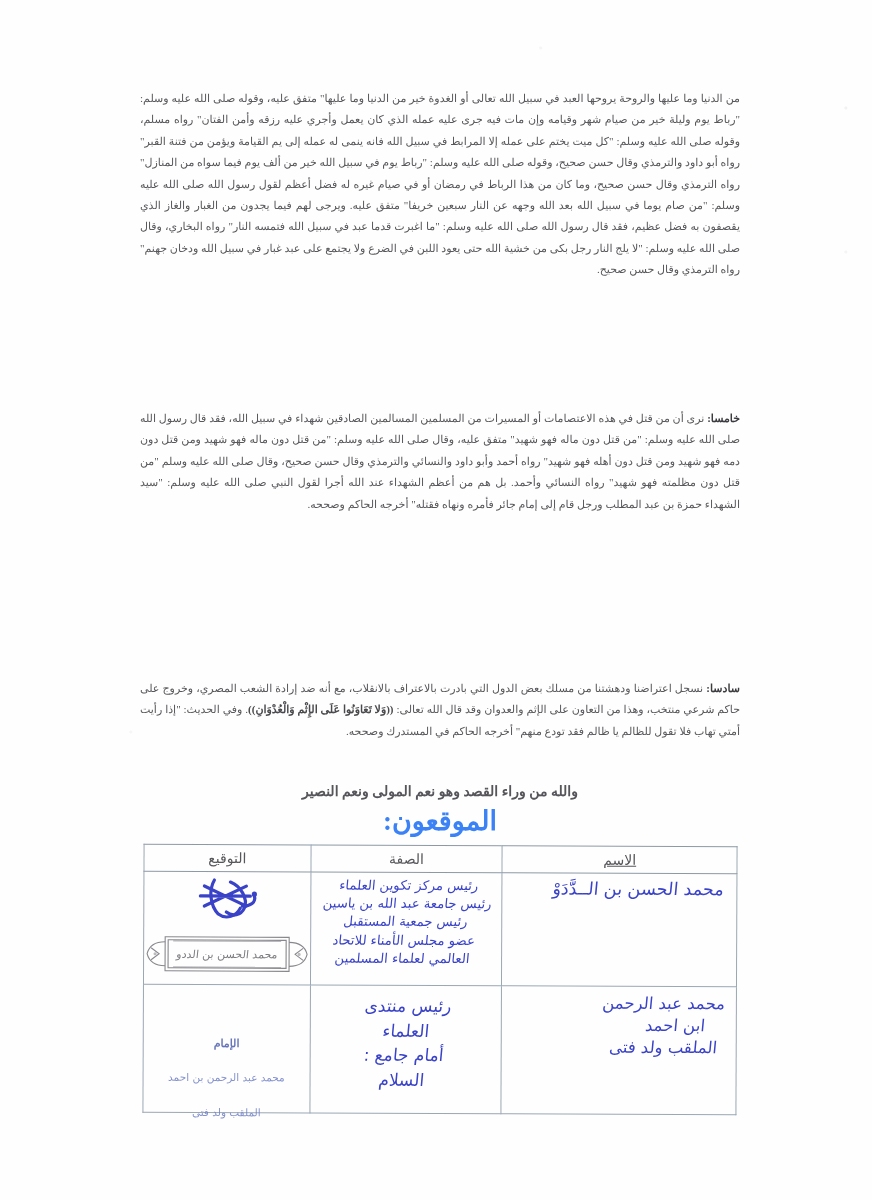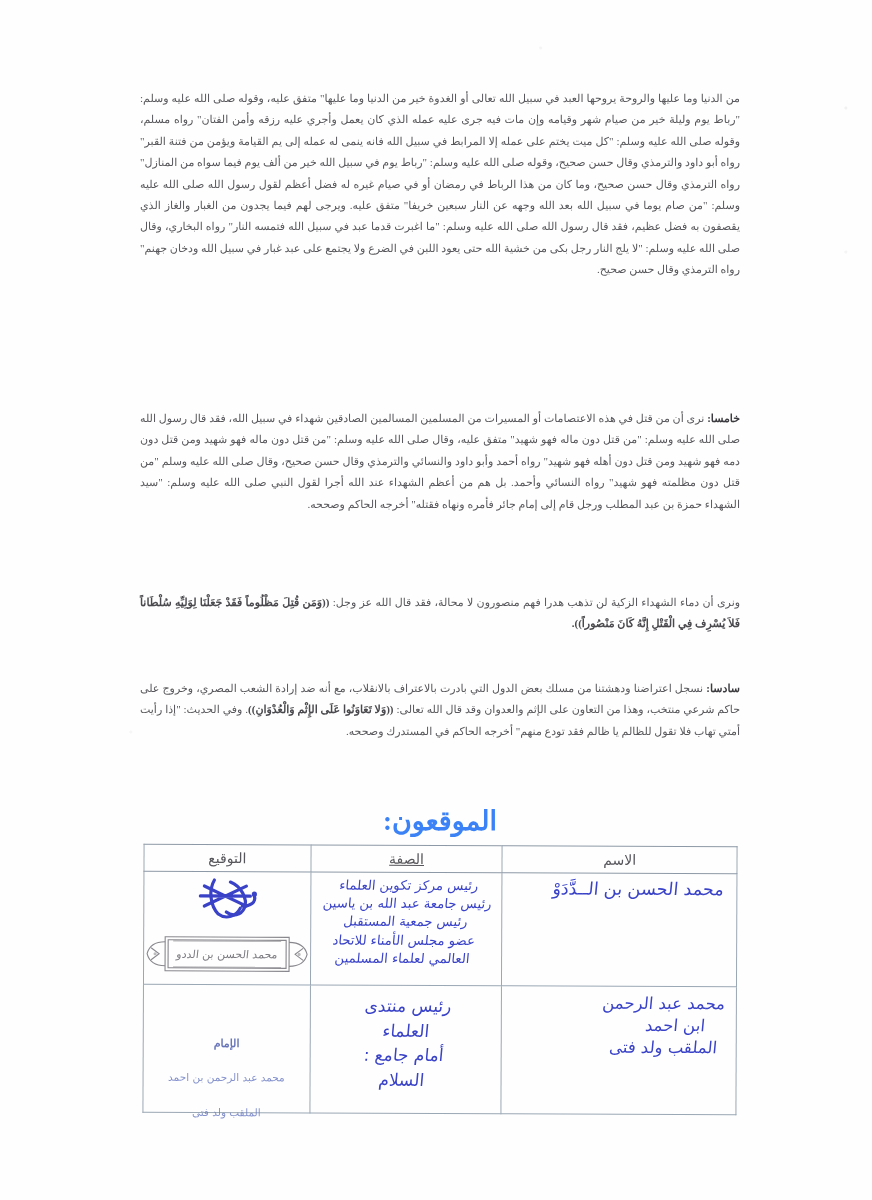--- a/index.html
+++ b/index.html
@@ -111,22 +111,22 @@
     border-top: 1px solid #8d99a6;
     border-bottom: 1px solid #8d99a6;
     height: 26px;
     text-align: center;
     font-weight: normal;
     color: #56565b;
     font-size: 14px;
     vertical-align: middle;
     margin-top: 28px;
   }
-  .col-name { width: 238px; }
-  .col-role { width: 192px; text-decoration: underline; }
+  .col-name { width: 238px; text-decoration: underline; }
+  .col-role { width: 192px; }
   .col-sign { width: 179px; }
 
   .row1 td { height: 112px; }
   .row2 td { height: 127px; }
 
   
   .hand {
     font-family: "DejaVu Sans", sans-serif;
     color: #3a43c8;
     direction: rtl;
@@ -224,29 +224,26 @@
   <div class="content">
 
     <p class="para" id="p1">
       <span>من الدنيا وما عليها والروحة يروحها العبد في سبيل الله تعالى أو الغدوة خير من الدنيا وما عليها" متفق عليه، وقوله صلى الله عليه وسلم: "رباط يوم وليلة خير من صيام شهر وقيامه وإن مات فيه جرى عليه عمله الذي كان يعمل وأجري عليه رزقه وأمن الفتان" رواه مسلم، وقوله صلى الله عليه وسلم: "كل ميت يختم على عمله إلا المرابط في سبيل الله فانه ينمى له عمله إلى يم القيامة ويؤمن من فتنة القبر" رواه أبو داود والترمذي وقال حسن صحيح، وقوله صلى الله عليه وسلم: "رباط يوم في سبيل الله خير من ألف يوم فيما سواه من المنازل" رواه الترمذي وقال حسن صحيح، وما كان من هذا الرباط في رمضان أو في صيام غيره له فضل أعظم لقول رسول الله صلى الله عليه وسلم: "من صام يوما في سبيل الله بعد الله وجهه عن النار سبعين خريفا" متفق عليه. ويرجى لهم فيما يجدون من الغبار والغاز الذي يقصفون به فضل عظيم، فقد قال رسول الله صلى الله عليه وسلم: "ما اغبرت قدما عبد في سبيل الله فتمسه النار" رواه البخاري، وقال صلى الله عليه وسلم: "لا يلج النار رجل بكى من خشية الله حتى يعود اللبن في الضرع ولا يجتمع على عبد غبار في سبيل الله ودخان جهنم" رواه الترمذي وقال حسن صحيح.</span>
     </p>
 
     <p class="para" id="p2">
       <span class="b">خامسا:</span><span> نرى أن من قتل في هذه الاعتصامات أو المسيرات من المسلمين المسالمين الصادقين شهداء في سبيل الله، فقد قال رسول الله صلى الله عليه وسلم: "من قتل دون ماله فهو شهيد" متفق عليه، وقال صلى الله عليه وسلم: "من قتل دون ماله فهو شهيد ومن قتل دون دمه فهو شهيد ومن قتل دون أهله فهو شهيد" رواه أحمد وأبو داود والنسائي والترمذي وقال حسن صحيح، وقال صلى الله عليه وسلم "من قتل دون مظلمته فهو شهيد" رواه النسائي وأحمد. بل هم من أعظم الشهداء عند الله أجرا لقول النبي صلى الله عليه وسلم: "سيد الشهداء حمزة بن عبد المطلب ورجل قام إلى إمام جائر فأمره ونهاه فقتله" أخرجه الحاكم وصححه.</span>
     </p>
 
-    <p class="para center-last" id="p3">
-      <span>ونرى أن دماء الشهداء الزكية لن تذهب هدرا فهم منصورون لا محالة، فقد قال الله عز وجل:</span>
-      <span class="q">((وَمَن قُتِلَ مَظْلُوماً فَقَدْ جَعَلْنَا لِوَلِيِّهِ سُلْطَاناً فَلاَ يُسْرِف فِي الْقَتْلِ إِنَّهُ كَانَ مَنْصُوراً)).</span>
-    </p>
 
     <p class="para" id="p4">
       <span class="b">سادسا:</span><span> نسجل اعتراضنا ودهشتنا من مسلك بعض الدول التي بادرت بالاعتراف بالانقلاب، مع أنه ضد إرادة الشعب المصري، وخروج على حاكم شرعي منتخب، وهذا من التعاون على الإثم والعدوان وقد قال الله تعالى: </span><span class="q">((وَلا تَعَاوَنُوا عَلَى الإِثْم وَالْعُدْوَانِ))</span><span>. وفي الحديث: "إذا رأيت أمتي تهاب فلا تقول للظالم يا ظالم فقد تودع منهم" أخرجه الحاكم في المستدرك وصححه.</span>
     </p>
 
+    <div class="closing">والله من وراء القصد وهو نعم المولى ونعم النصير</div>
 
     <div class="signers-title">الموقعون:</div>
 
     <table class="sig-table">
       <thead>
         <tr>
           <th class="col-name">الاسم</th>
           <th class="col-role">الصفة</th>
           <th class="col-sign">التوقيع</th>
         </tr>

